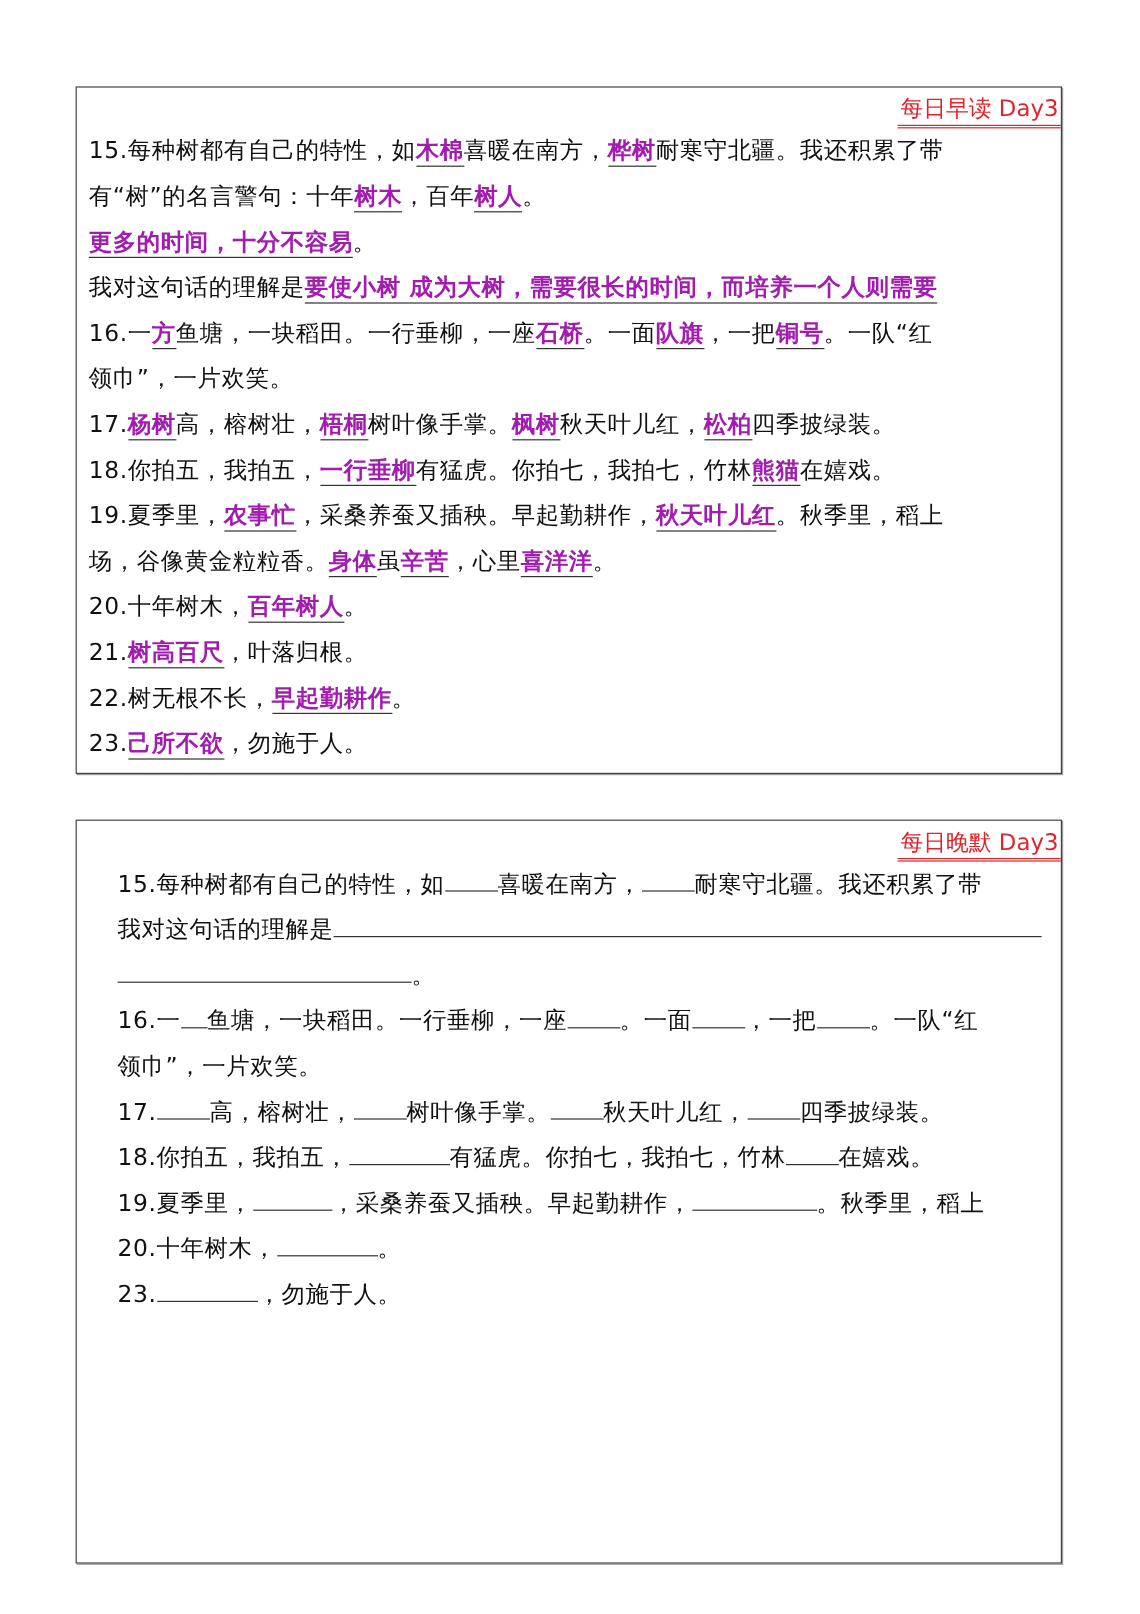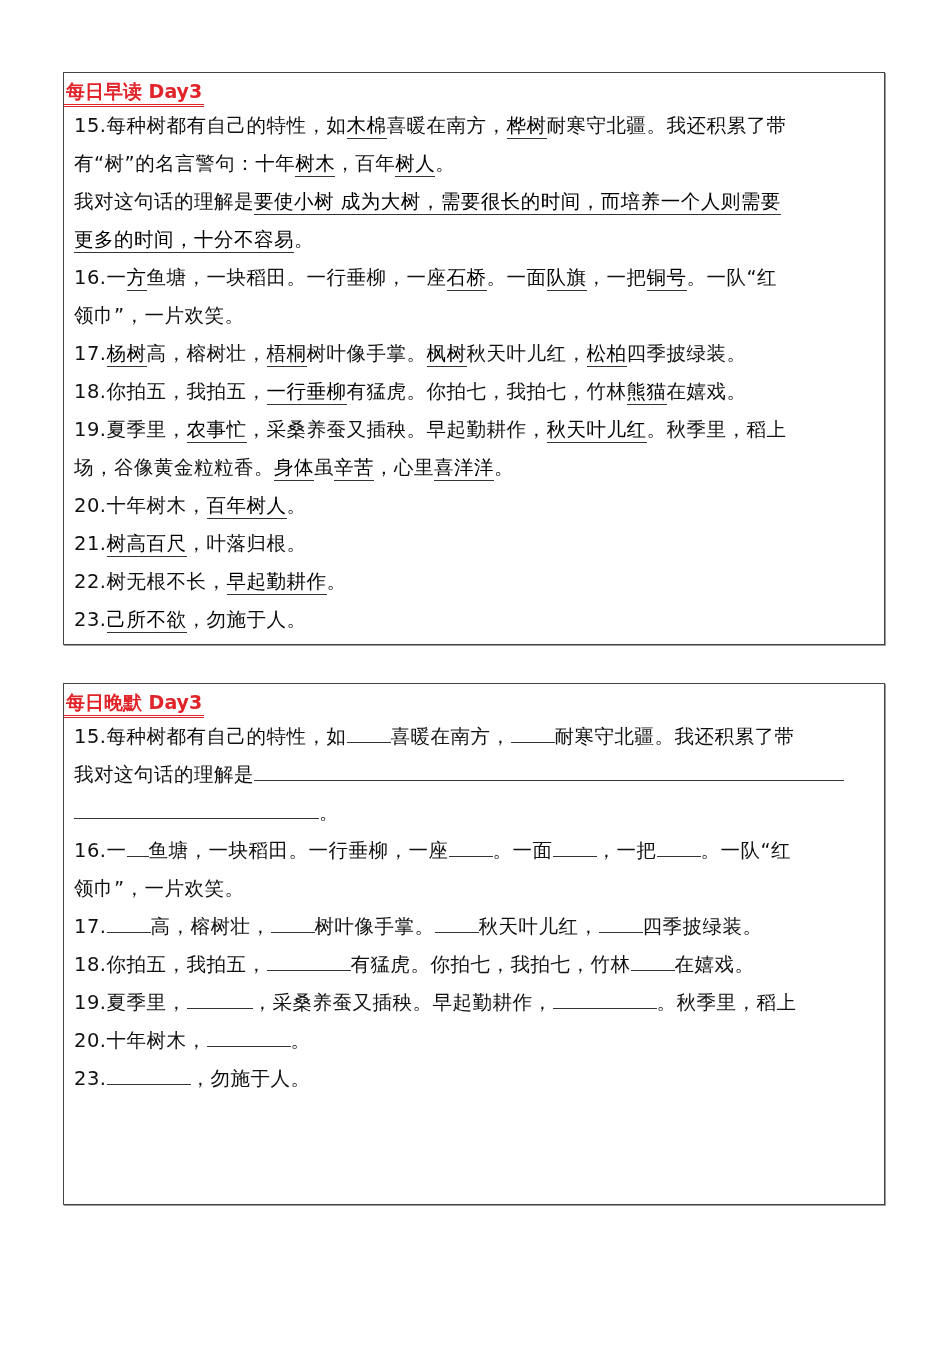--- a/index.html
+++ b/index.html
@@ -1,48 +1,48 @@
 <!DOCTYPE html>
 <html><head>
   <meta charset="utf-8">
   <style>
     html, body { margin: 0; padding: 0; background: #ffffff; }
     body { width: 950px; height: 1345px; position: relative; overflow: hidden;
       font-family: "DejaVu Sans", "Liberation Sans", sans-serif; color: #111; }
     .card { position: absolute; left: 63px; width: 822px; border: 1px solid #444;
       box-shadow: 1px 1px 0 #999; background: #fff; box-sizing: border-box; }
     .card.morning { top: 72px; height: 573px; }
-    .card.evening { top: 683px; height: 522px; }
-    .title { text-align: left; color: #e0242a; font-size: 19px; line-height: 24px;
-      margin-top: 6px; height: 28px; font-weight: bold; }
+    .card.evening { top: 683px; height: 620px; padding-left: 24px; }
+    .title { text-align: right; color: #e0242a; font-size: 19px; line-height: 24px;
+      margin-top: 6px; height: 28px; }
     .title span { display: inline-block; border-bottom: 3px double #e0242a; padding: 0 2px 1px; }
     .lines { padding: 0 10px 0 10px; }
     .line { font-size: 19.5px; line-height: 38px; height: 38px; white-space: nowrap; letter-spacing: 0.5px; }
-    .ans { color: #000000; border-bottom: 1.5px solid #333; padding-bottom: 1px; }
+    .ans { color: #a21caf; border-bottom: 1.5px solid #333; padding-bottom: 1px; font-weight: bold; }
     .blank { display: inline-block; border-bottom: 1.5px solid #333; height: 20px; vertical-align: baseline; }
     .w1 { width: 22px; } .w2 { width: 44px; } .w3 { width: 66px; } .w4 { width: 84px; }
     .w5 { width: 104px; } .wl { width: 590px; } .wm { width: 245px; }
   </style>
 </head>
 <body>
 
 <div class="card morning">
   <div class="title"><span>每日早读  Day3</span></div>
   <div class="lines">
     <div class="line">
       <span>15.每种树都有自己的特性，如</span><span class="ans">木棉</span><span>喜暖在南方，</span><span class="ans">桦树</span><span>耐寒守北疆。我还积累了带</span>
     </div>
     <div class="line">
       <span>有“树”的名言警句：十年</span><span class="ans">树木</span><span>，百年</span><span class="ans">树人</span><span>。</span>
     </div>
     <div class="line">
-      <span>我对这句话的理解是</span><span class="ans">要使小树 成为大树，需要很长的时间，而培养一个人则需要</span>
+      <span class="ans">更多的时间，十分不容易</span><span>。</span>
     </div>
     <div class="line">
-      <span class="ans">更多的时间，十分不容易</span><span>。</span>
+      <span>我对这句话的理解是</span><span class="ans">要使小树 成为大树，需要很长的时间，而培养一个人则需要</span>
     </div>
     <div class="line">
       <span>16.一</span><span class="ans">方</span><span>鱼塘，一块稻田。一行垂柳，一座</span><span class="ans">石桥</span><span>。一面</span><span class="ans">队旗</span><span>，一把</span><span class="ans">铜号</span><span>。一队“红</span>
     </div>
     <div class="line">
       <span>领巾”，一片欢笑。</span>
     </div>
     <div class="line">
       <span>17.</span><span class="ans">杨树</span><span>高，榕树壮，</span><span class="ans">梧桐</span><span>树叶像手掌。</span><span class="ans">枫树</span><span>秋天叶儿红，</span><span class="ans">松柏</span><span>四季披绿装。</span>
     </div>

